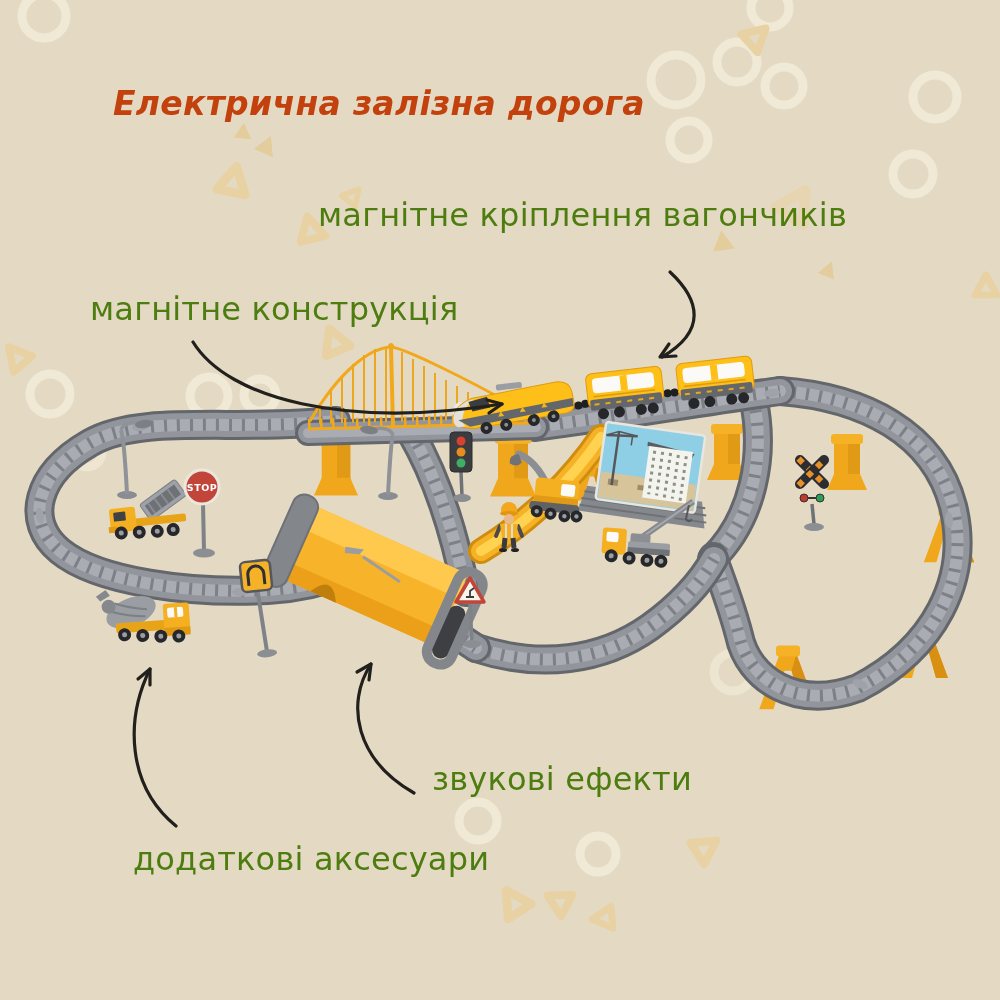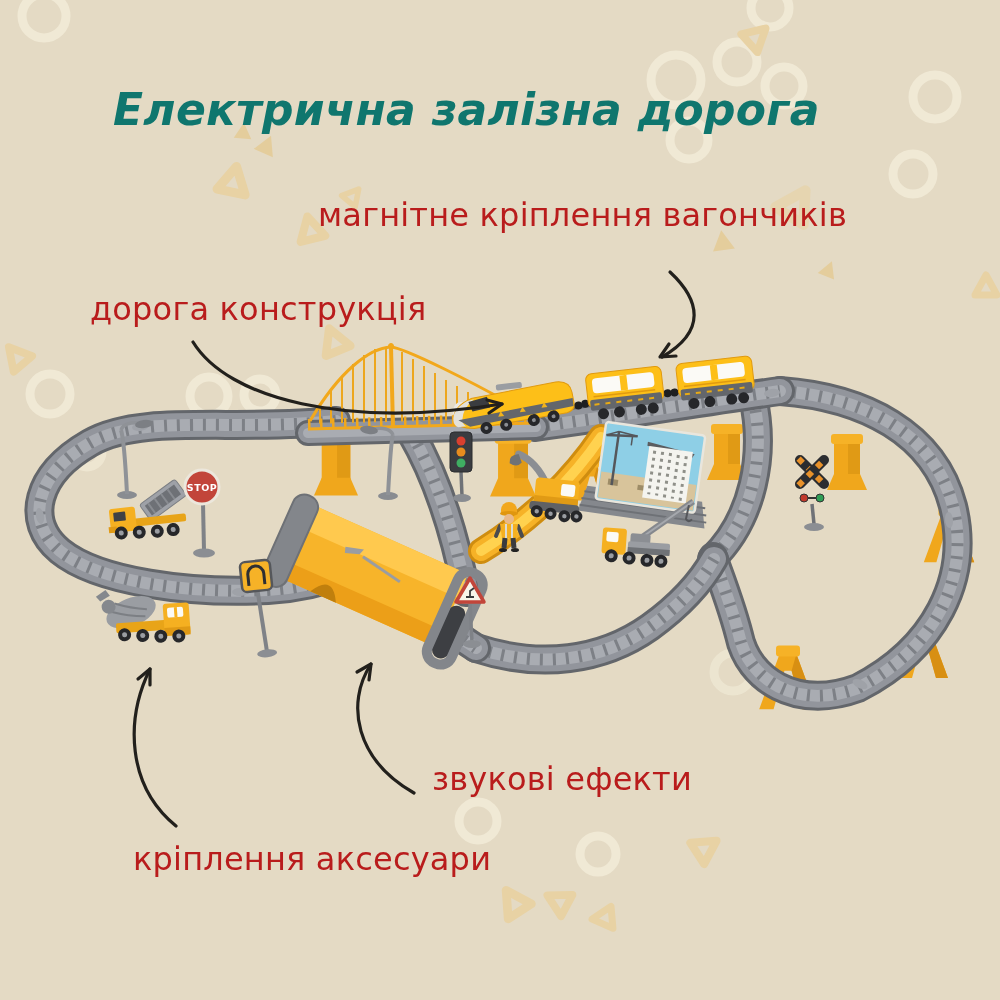--- a/index.html
+++ b/index.html
@@ -3,25 +3,25 @@
 <meta charset="utf-8">
 <style>
   html,body{margin:0;padding:0;}
   body{
     width:1000px;height:1000px;position:relative;overflow:hidden;
     background:#e4dac4;
     font-family:"DejaVu Sans",sans-serif;
   }
   #scene{position:absolute;left:0;top:0;}
   .lbl{
-    position:absolute;color:#b91c1c;font-size:32px;line-height:1.2;
+    position:absolute;color:#4d7c0f;font-size:32px;line-height:1.2;
     white-space:nowrap;letter-spacing:.2px;
   }
   .ttl{
-    position:absolute;color:#0f766e;font-size:44px;font-weight:700;
+    position:absolute;color:#c2410c;font-size:33px;font-weight:700;
     font-style:italic;white-space:nowrap;letter-spacing:.3px;
   }
   
   .tE{stroke:#63666b;stroke-width:30;fill:none;stroke-linecap:round}
   .tT{stroke:#92959c;stroke-width:24;fill:none;stroke-linecap:round}
   .tL{stroke:#a9acb2;stroke-width:12;fill:none;stroke-linecap:round}
   .tD{stroke:#7d8086;stroke-width:12;fill:none;stroke-dasharray:3 10}
   .dE{stroke:#63666b;stroke-width:26;fill:none;stroke-linecap:round}
   .dT{stroke:#92959c;stroke-width:20;fill:none;stroke-linecap:round}
   .dL{stroke:#a9acb2;stroke-width:10;fill:none;stroke-linecap:round}
@@ -425,15 +425,15 @@
     <path class="arr" d="M 489,413 L 502,404 L 487,400"></path>
     <path class="arr" d="M 414,793 C 356,760 345,704 371,664"></path>
     <path class="arr" d="M 369,680 L 371,664 L 357,672"></path>
     <path class="arr" d="M 176,826 C 127,786 125,720 150,669"></path>
     <path class="arr" d="M 150,685 L 150,669 L 138,679"></path>
   </g>
 </svg>
 
 <div class="ttl" style="left:113px;top:84px">Електрична залізна дорога</div>
 <div class="lbl" style="left:318px;top:196px">магнітне кріплення вагончиків</div>
-<div class="lbl" style="left:90px;top:290px">дорога конструкція</div>
+<div class="lbl" style="left:90px;top:290px">магнітне конструкція</div>
 <div class="lbl" style="left:432px;top:760px">звукові ефекти</div>
-<div class="lbl" style="left:133px;top:840px">кріплення аксесуари</div>
+<div class="lbl" style="left:133px;top:840px">додаткові аксесуари</div>
 
 </body></html>

